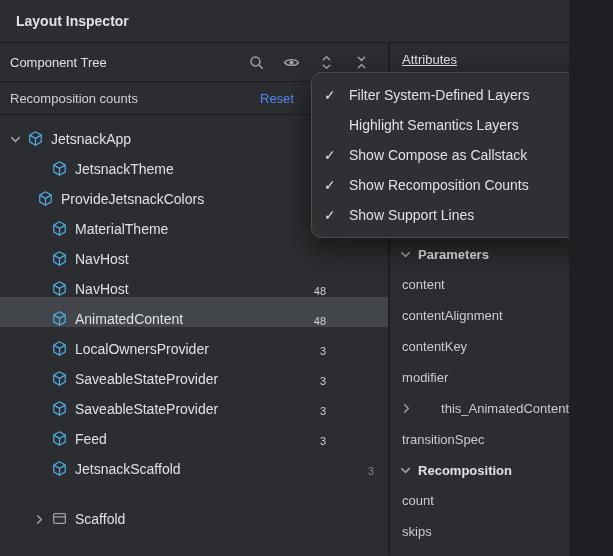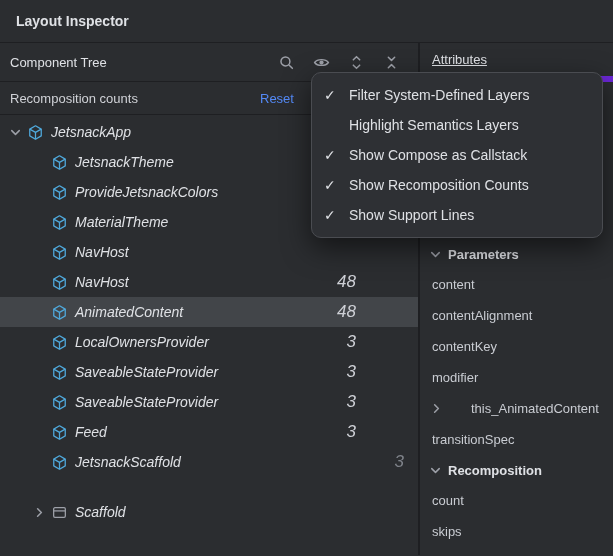--- a/index.html
+++ b/index.html
@@ -1,18 +1,18 @@
 <!DOCTYPE html>
 <html><head>
 <meta charset="utf-8">
 <style>
   * { box-sizing: border-box; }
   body { margin: 0; background: #1e1f22; }
   .app {
-    position: relative; width: 613px; height: 556px;
+    position: relative; width: 569px; height: 556px;
     background: #2b2d30; overflow: hidden;
     font-family: "Liberation Sans", "DejaVu Sans", sans-serif;
     color: #dfe1e5;
   }
   .titlebar {
     height: 43px; display: flex; align-items: center;
     padding: 0 16px; border-bottom: 1px solid #1e1f22;
     font-size: 14px; font-weight: 700;
   }
   .main { display: flex; height: 512px; }
@@ -24,26 +24,26 @@
   .left .panel-header { justify-content: space-between; }
   .toolbar { display: flex; gap: 18px; align-items: center; margin-right: 8px; }
   .tb-icon { width: 17px; height: 17px; display: inline-flex; cursor: pointer; }
   .banner {
     height: 33px; flex: none; border-bottom: 1px solid #1e1f22;
     display: flex; align-items: center; padding-left: 10px;
     font-size: 13px; color: #d0d2d7; position: relative;
   }
   .reset-link { position: absolute; left: 260px; color: #548af7; cursor: pointer; white-space: nowrap; }
   .tree { flex: 1; padding-top: 2px; overflow: hidden; }
-  .tree-row { height: 30px; display: flex; align-items: center; position: relative; font-size: 14px; cursor: pointer; font-style: italic; }
+  .tree-row { height: 30px; display: flex; align-items: flex-end; position: relative; font-size: 14px; cursor: pointer; }
   .tree-row.selected { background: #424549; }
   .chev-slot { width: 19px; height: 16px; flex: none; display: inline-flex; align-items: center; justify-content: center; }
   .node-icon { width: 17px; height: 17px; flex: none; margin: 0 7px 0 2px; display: inline-flex; }
   .node-label { white-space: nowrap; }
-  .count { position: absolute; font-size: 17px; color: #ced0d6; }
+  .count { position: absolute; font-size: 11px; color: #ced0d6; }
   .count.c1 { right: 62px; }
   .count.c2 { right: 14px; }
   .count.dim { color: #7f838a; }
   .right { flex: 1; display: flex; flex-direction: column; }
   .right .panel-header { padding-left: 12px; border-bottom: 6px solid #6d28d9; text-decoration: underline; }
   .attrs { margin-top: 157px; }
   .attr-section {
     height: 30px; display: flex; align-items: center; gap: 5px;
     padding-left: 8px; font-size: 13px; font-weight: 700; cursor: pointer;
   }
@@ -127,21 +127,21 @@
           <div class="tree-row" style="padding-left: 30px;">
             <span class="chev-slot"></span>
             <span class="node-icon">
               <svg viewBox="0 0 16 16" width="17" height="17" fill="none" stroke="#4fa9dc" stroke-width="1.2" stroke-linejoin="round">
                 <path d="M8 1.7 13.4 4.8 v6.4 L8 14.3 2.6 11.2 V4.8 Z"></path>
                 <path d="M2.6 4.8 8 7.9 13.4 4.8 M8 7.9 V14.3"></path>
               </svg>
             </span>
             <span class="node-label">JetsnackTheme</span>
           </div>
-          <div class="tree-row" style="padding-left: 30px;">
+          <div class="tree-row" style="padding-left: 16px;">
             <span class="chev-slot"></span>
             <span class="node-icon">
               <svg viewBox="0 0 16 16" width="17" height="17" fill="none" stroke="#4fa9dc" stroke-width="1.2" stroke-linejoin="round">
                 <path d="M8 1.7 13.4 4.8 v6.4 L8 14.3 2.6 11.2 V4.8 Z"></path>
                 <path d="M2.6 4.8 8 7.9 13.4 4.8 M8 7.9 V14.3"></path>
               </svg>
             </span>
             <span class="node-label">ProvideJetsnackColors</span>
           </div>
           <div class="tree-row" style="padding-left: 30px;">

